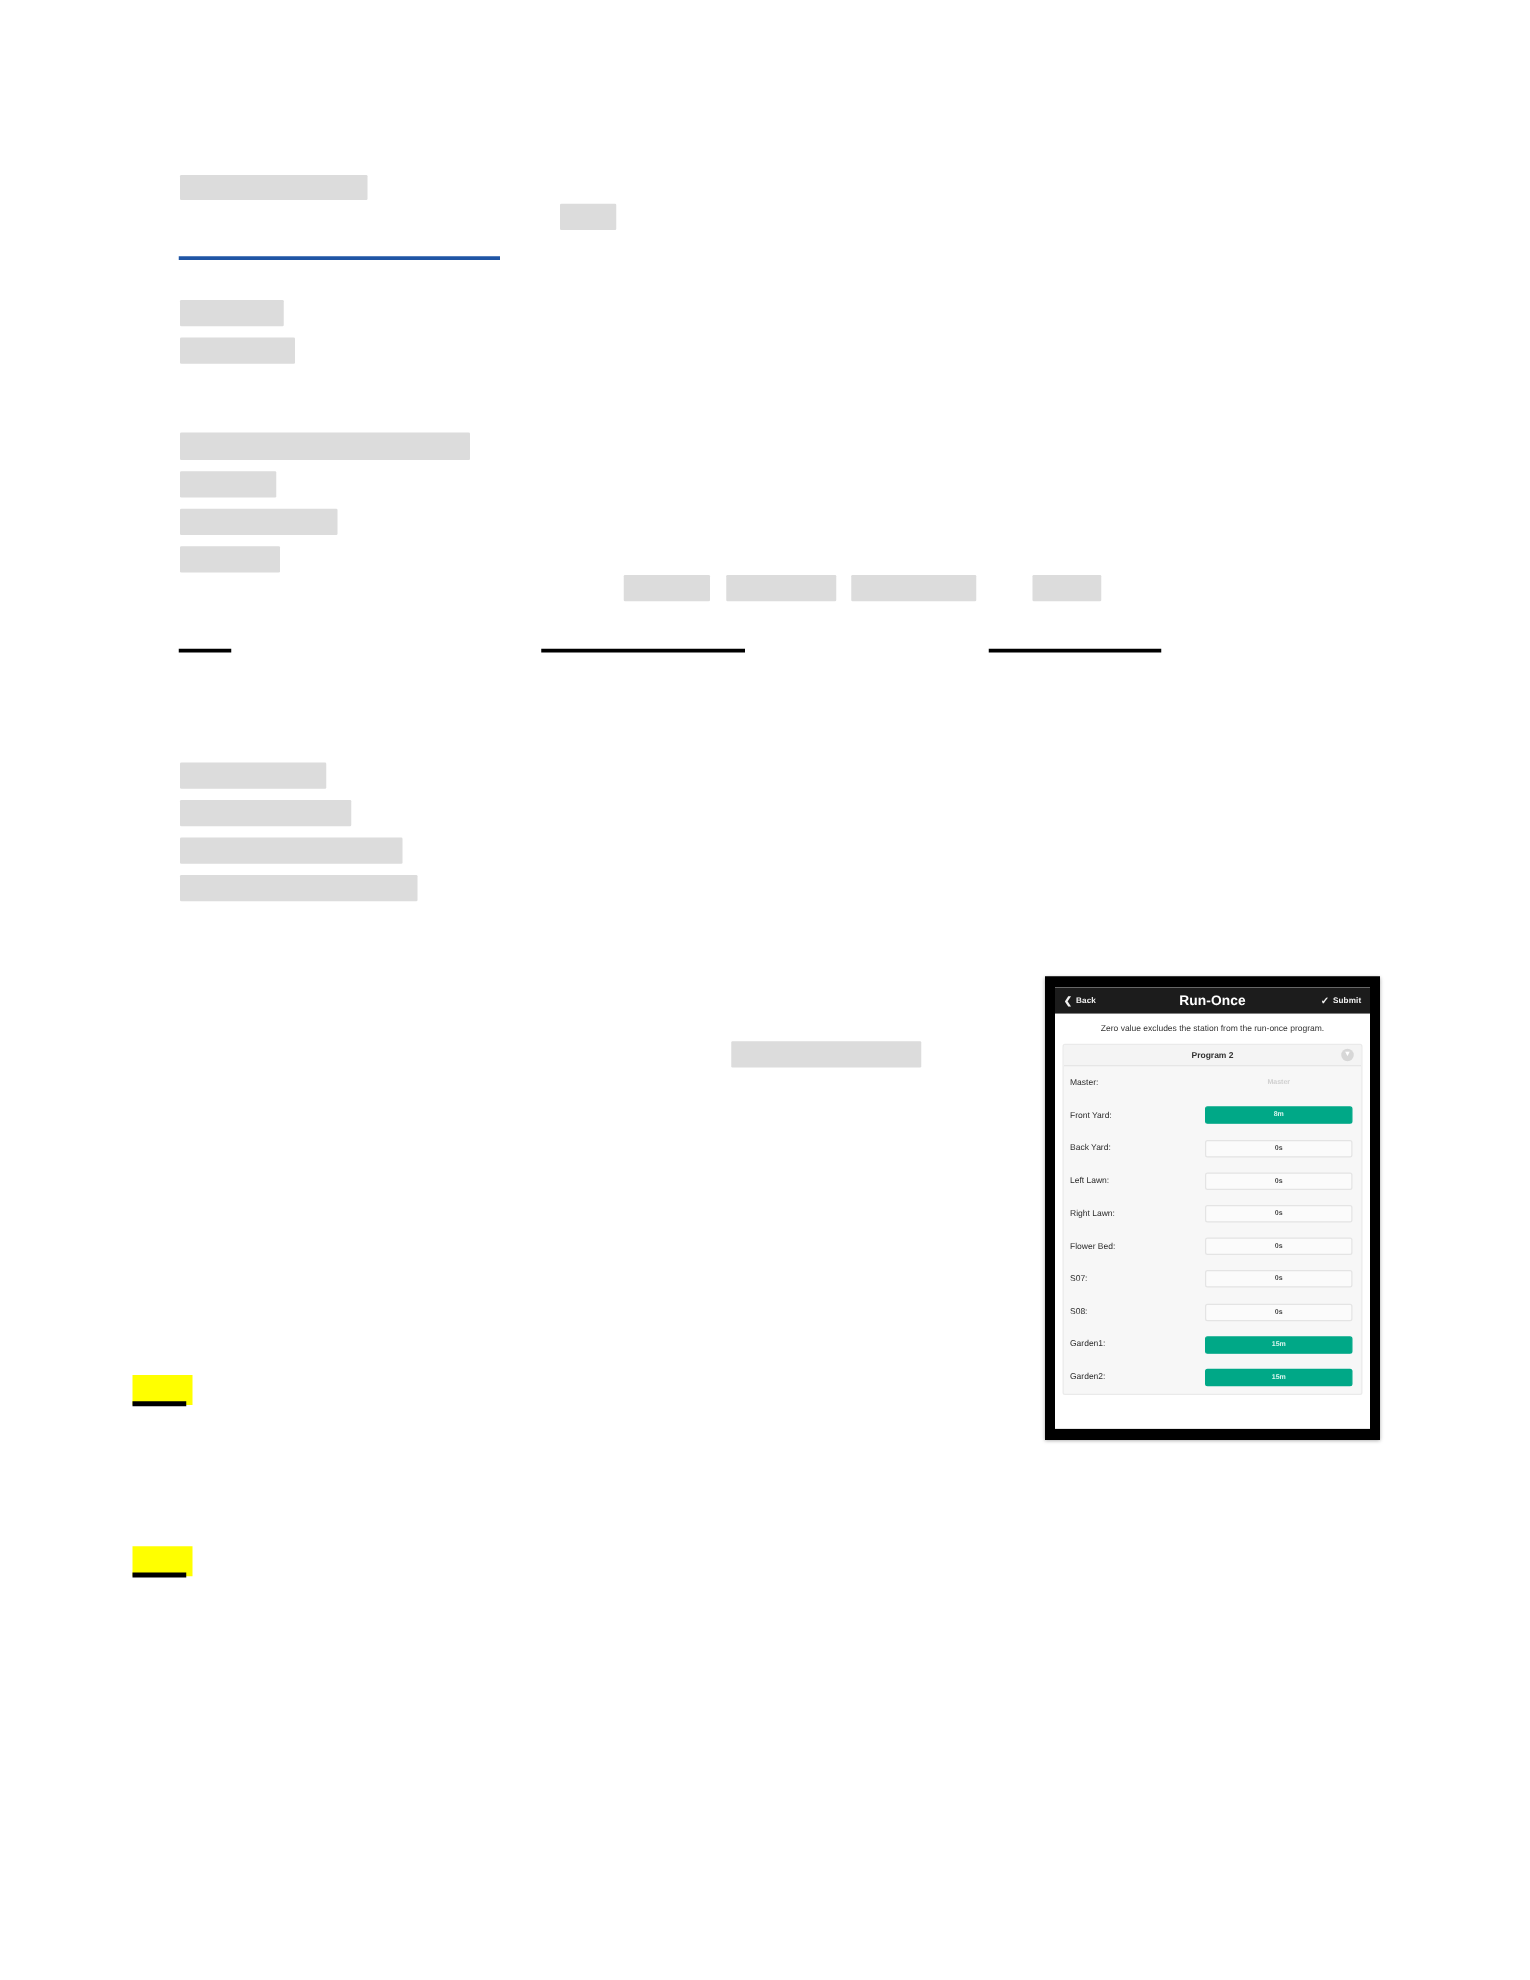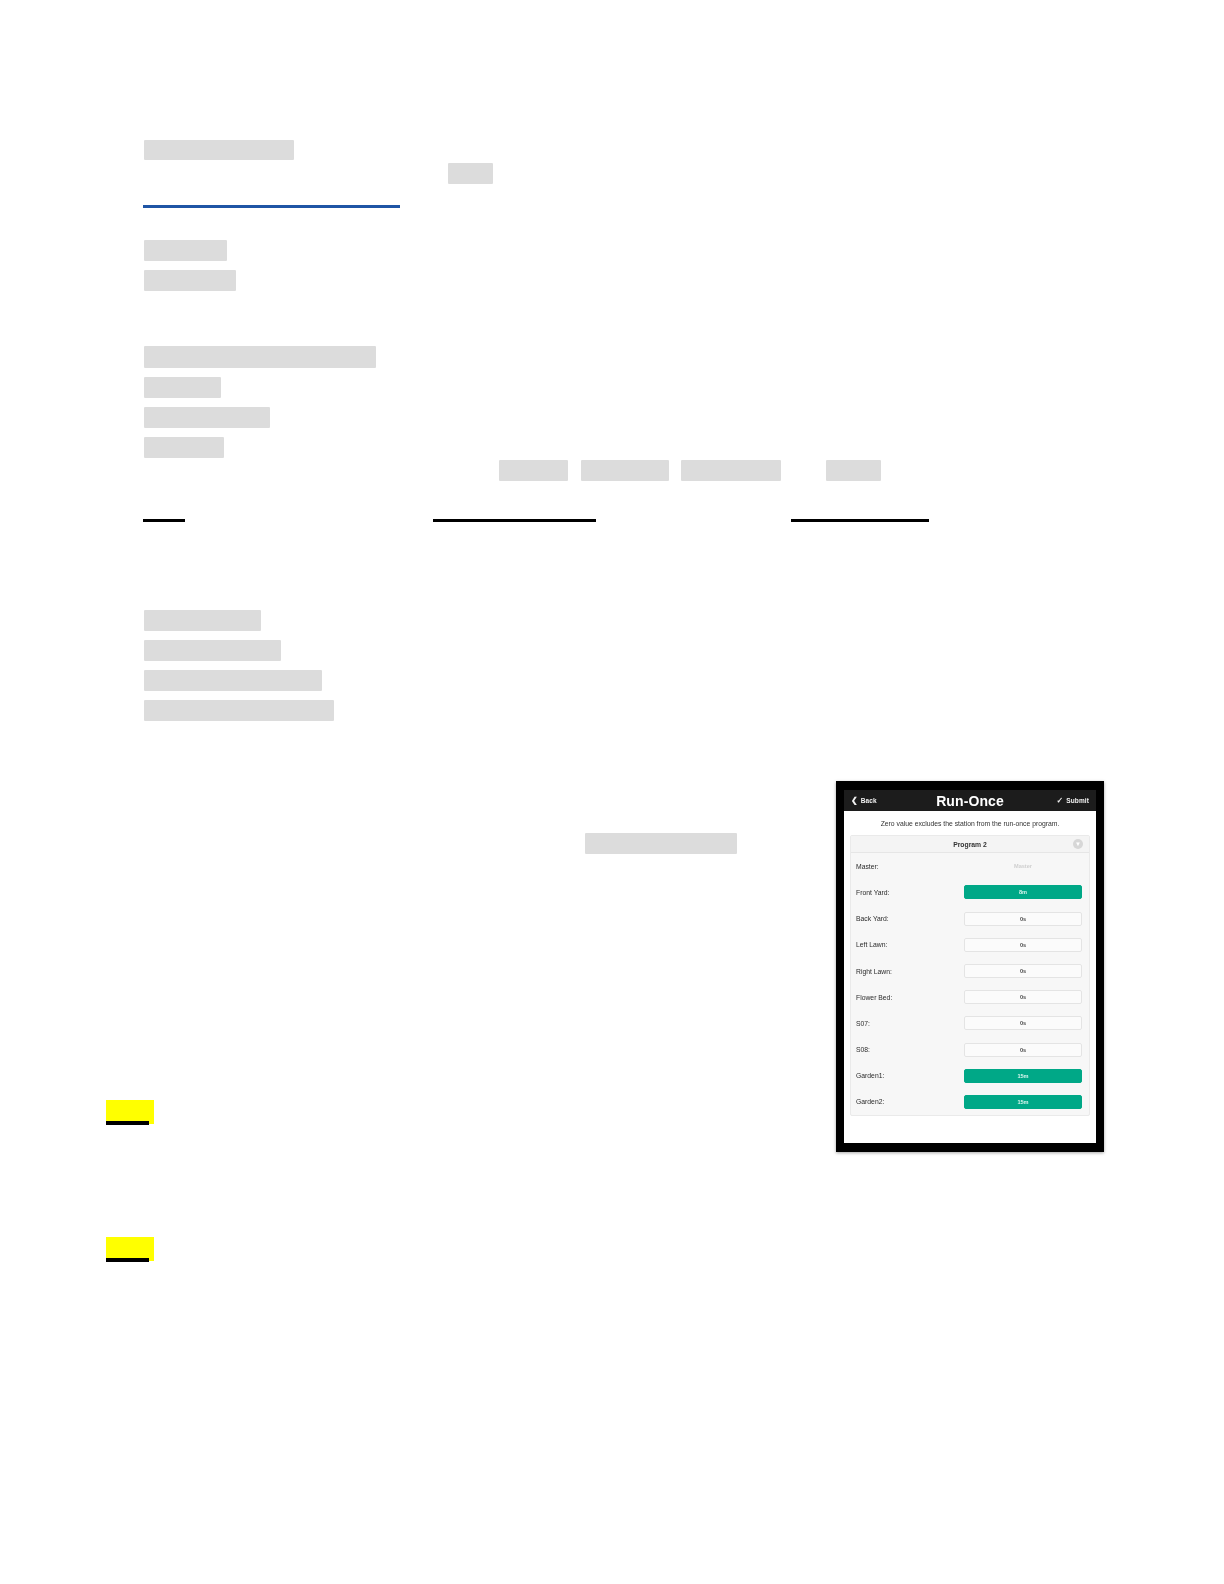--- a/index.html
+++ b/index.html
@@ -73,21 +73,21 @@
     align-items: center;
     gap: 3px;
     color: #f2f2f2;
     font-size: 6.5px;
     font-weight: bold;
     letter-spacing: 0.1px;
     white-space: nowrap;
   }
   .tb-title {
     color: #ffffff;
-    font-size: 14px;
+    font-size: 11px;
     font-weight: bold;
     letter-spacing: 0.1px;
     position: absolute;
     left: 0;
     right: 0;
     text-align: center;
     pointer-events: none;
   }
   .tb-ico { display: inline-block; line-height: 1; font-size: 8px; }
 

